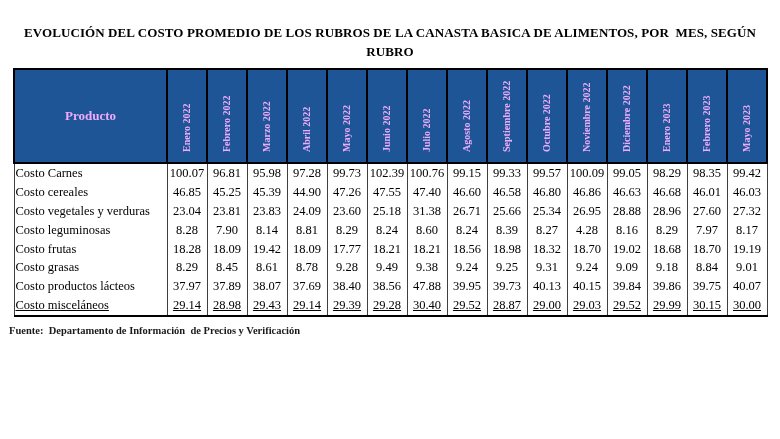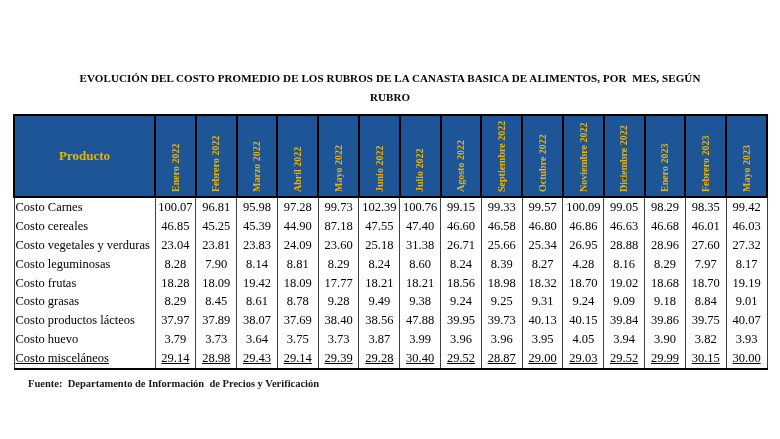--- a/index.html
+++ b/index.html
@@ -4,41 +4,41 @@
 <style>
   html, body { margin: 0; padding: 0; }
   body {
     width: 780px; height: 439px;
     background: #ffffff;
     font-family: "Liberation Serif", serif;
     color: #000;
     overflow: hidden;
   }
   .title-block {
-    padding-top: 69px;
+    padding-top: 23px;
     text-align: center;
     font-weight: bold;
-    font-size: 11px;
+    font-size: 13px;
     line-height: 19px;
     letter-spacing: 0.1px;
   }
   .title-block div { white-space: pre; }
 
   table.cost-table {
     border-collapse: collapse;
     table-layout: fixed;
     width: 755px;
     margin: 7px 0 0 13px;
   }
   table.cost-table thead th {
     background: #1E5596;
-    color: #eab308;
+    color: #f0abfc;
     border: 2px solid #000000;
     height: 80px;
-    padding: 0;
+    padding: 6px;
     vertical-align: middle;
     text-align: center;
     font-weight: bold;
   }
   th.product-header { width: 139px; font-size: 13px; }
   th.month-header span.vtext {
     display: inline-block;
     writing-mode: vertical-rl;
     transform: rotate(180deg);
     height: 76px;
@@ -58,21 +58,21 @@
     vertical-align: middle;
     background: #ffffff;
   }
   tbody td.product-cell {
     text-align: left;
     padding-left: 1px;
   }
   tbody tr:last-child td { border-bottom: 2.5px solid #000000; text-decoration: underline; }
 
   .source-note {
-    margin: 8px 0 0 28px;
+    margin: 8px 0 0 9px;
     font-weight: bold;
     font-size: 10.5px;
     white-space: pre;
     color: #1a1a1a;
   }
 </style>
 </head>
 <body>
 
 <div class="title-block">
@@ -121,21 +121,21 @@
         <td>98.29</td>
         <td>98.35</td>
         <td>99.42</td>
       </tr>
       <tr>
         <td class="product-cell">Costo cereales</td>
         <td>46.85</td>
         <td>45.25</td>
         <td>45.39</td>
         <td>44.90</td>
-        <td>87.18</td>
+        <td>47.26</td>
         <td>47.55</td>
         <td>47.40</td>
         <td>46.60</td>
         <td>46.58</td>
         <td>46.80</td>
         <td>46.86</td>
         <td>46.63</td>
         <td>46.68</td>
         <td>46.01</td>
         <td>46.03</td>
@@ -224,38 +224,20 @@
         <td>39.95</td>
         <td>39.73</td>
         <td>40.13</td>
         <td>40.15</td>
         <td>39.84</td>
         <td>39.86</td>
         <td>39.75</td>
         <td>40.07</td>
       </tr>
       <tr>
-        <td class="product-cell">Costo huevo</td>
-        <td>3.79</td>
-        <td>3.73</td>
-        <td>3.64</td>
-        <td>3.75</td>
-        <td>3.73</td>
-        <td>3.87</td>
-        <td>3.99</td>
-        <td>3.96</td>
-        <td>3.96</td>
-        <td>3.95</td>
-        <td>4.05</td>
-        <td>3.94</td>
-        <td>3.90</td>
-        <td>3.82</td>
-        <td>3.93</td>
-      </tr>
-      <tr>
         <td class="product-cell">Costo misceláneos</td>
         <td>29.14</td>
         <td>28.98</td>
         <td>29.43</td>
         <td>29.14</td>
         <td>29.39</td>
         <td>29.28</td>
         <td>30.40</td>
         <td>29.52</td>
         <td>28.87</td>

